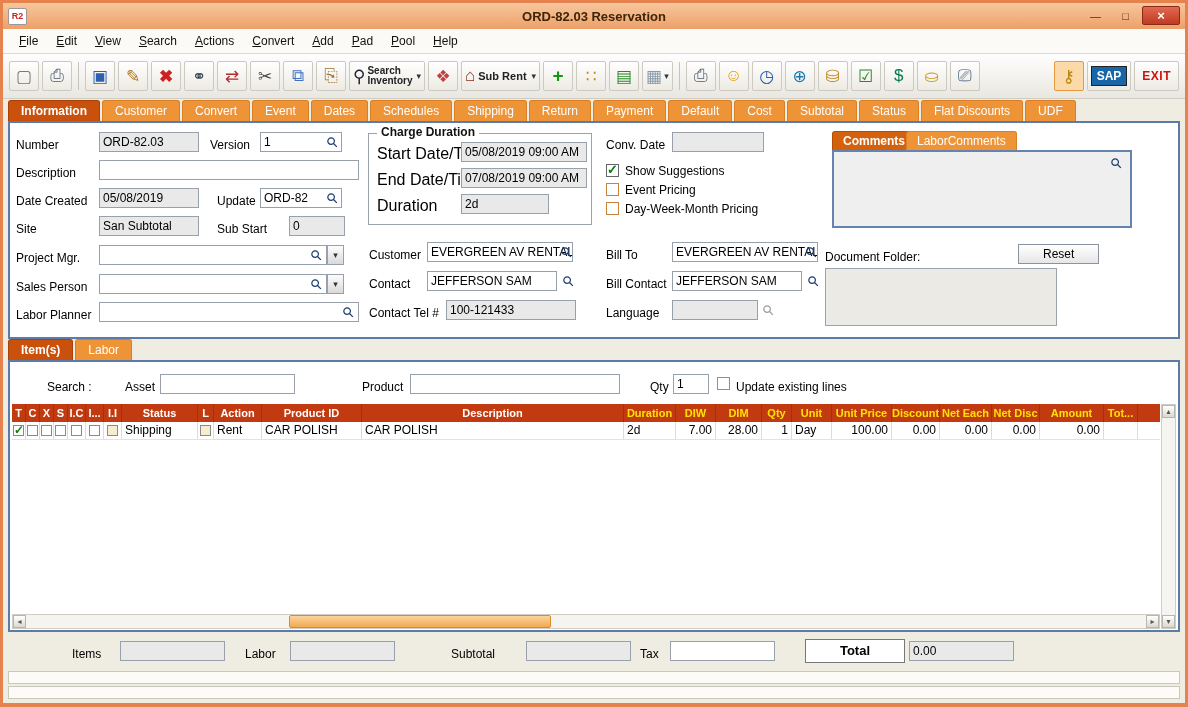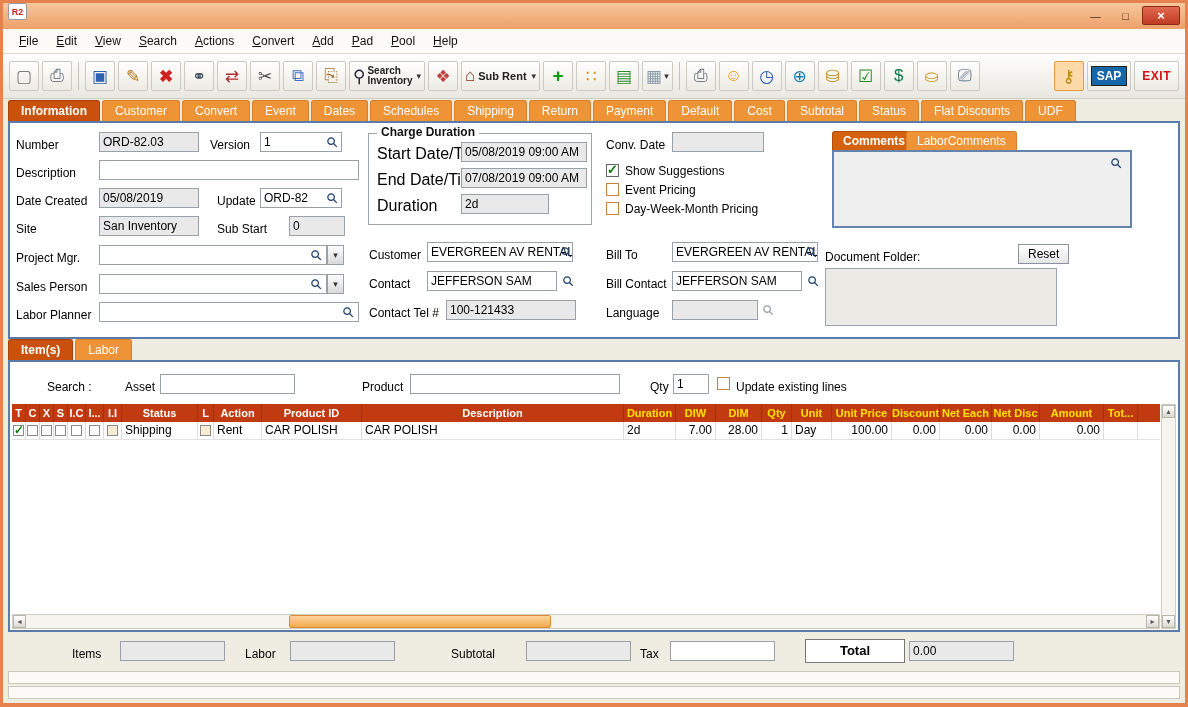--- a/index.html
+++ b/index.html
@@ -1,20 +1,20 @@
 <!DOCTYPE html>
 <html><head>
 <meta charset="utf-8">
 <style>
   *{box-sizing:border-box;margin:0;padding:0}
   body{width:1188px;height:707px;margin:0;overflow:hidden;background:#efece1;font-family:"Liberation Sans",sans-serif;position:relative}
   .win{position:absolute;inset:0;border:3px solid #e5824d;border-bottom-width:4px;background:#efece1}
 
   
-  .titlebar{position:absolute;left:0;right:0;top:0;height:26px;background:linear-gradient(#f7c79c,#eda069);display:flex;align-items:flex-start}
+  .titlebar{position:absolute;left:0;right:0;top:0;height:26px;background:linear-gradient(#f7c79c,#eda069);display:flex;align-items:center}
   .appicon{margin-left:5px;width:19px;height:17px;background:#fff;border:1px solid #999;border-radius:2px;font-size:9px;font-weight:bold;color:#c22;display:flex;align-items:center;justify-content:center;z-index:2}
   .title{position:absolute;left:0;right:0;text-align:center;font-size:13px;font-weight:600;color:#3f2408}
   .wbtns{position:absolute;right:5px;top:3px;display:flex;gap:3px;z-index:2}
   .wbtn{width:27px;height:19px;display:flex;align-items:center;justify-content:center;font-size:11px;color:#4a2a10;cursor:default}
   .wbtn.close{width:38px;background:linear-gradient(#e06a50,#c03a22);border:1px solid #8a2a16;border-radius:2px;color:#fff;font-size:13px;font-weight:bold}
 
   
   .menubar{position:absolute;left:0;right:0;top:26px;height:25px;background:#fbfaf7;border-bottom:1px solid #ddd9cd;display:flex;align-items:center;padding-left:8px;gap:2px}
   .mi{display:inline-block;padding:3px 8px;font-size:12px;color:#111}
   .mi::first-letter{text-decoration:underline}
@@ -60,21 +60,21 @@
   .cbx.dark{border-color:#666}
   .cbx .tick{position:absolute;left:0;top:-3px;font-size:13px;font-weight:bold;color:#0c7a0c}
 
   .group{position:absolute;border:1px solid #9aa2ae}
   .gtitle{position:absolute;top:-9px;left:8px;background:#fff;padding:0 4px;font-size:12px;font-weight:bold;color:#111}
   .glbl{position:absolute;font-size:16px;line-height:20px;white-space:nowrap}
 
   .ctab{position:absolute;height:19px;line-height:19px;padding:0 10px;color:#fff;font-size:12px;border-radius:3px 3px 0 0;background:#ef9337;border:1px solid #d97f28;border-bottom:none}
   .ctab.active{background:#d4610e;font-weight:bold;border-color:#b34f09}
   .cbox{position:absolute;border:2px solid #6483ae;background:#efefef}
-  .reset{position:absolute;height:20px;padding:0 9px;border:1px solid #8a93a2;background:linear-gradient(#fff,#e6e6e6);font-size:12px;line-height:18px}
+  .reset{position:absolute;height:20px;padding:0 24px;border:1px solid #8a93a2;background:linear-gradient(#fff,#e6e6e6);font-size:12px;line-height:18px}
 
   
   .thead{position:absolute;display:flex;background:#c23b10;height:18px}
   .th{flex:none;color:#fff;font-size:11px;font-weight:bold;line-height:18px;text-align:center;border-right:1px solid #a5310b;overflow:hidden;white-space:nowrap}
   .th.yel{color:#ffe200}
   .th.fill{flex:1;border-right:none}
   .trow{position:absolute;display:flex;background:#fff;height:18px;border-bottom:1px solid #e2e2e2}
   .td{flex:none;font-size:12px;line-height:17px;border-right:1px solid #dcdcdc;padding:0 3px;overflow:hidden;white-space:nowrap}
   .td.num{text-align:right}
   .td.ck{display:flex;align-items:center;justify-content:center;padding:0}
@@ -97,20 +97,21 @@
   .totalbox{position:absolute;border:1px solid #777;background:#fff;width:100px;height:24px;text-align:center;font-weight:bold;font-size:13px;line-height:22px}
   .statusbar{position:absolute;left:5px;width:1172px;height:13px;background:#fcfbf7;border:1px solid #cac7bb}
 </style>
 </head>
 <body>
 
 <div class="win">
 
   <div class="titlebar">
     <span class="appicon">R2</span>
+    <span class="title">ORD-82.03 Reservation</span>
     <span class="wbtns">
       <span class="wbtn">—</span>
       <span class="wbtn">□</span>
       <span class="wbtn close">×</span>
     </span>
   </div>
 
   <div class="menubar">
     <span class="mi">File</span>
     <span class="mi">Edit</span>
@@ -257,21 +258,21 @@
 
     <span class="lbl" style="left:6px;top:68px">Date Created</span>
     <span class="fld ro" style="left:89px;top:65px;width:100px">05/08/2019</span>
     <span class="lbl" style="left:207px;top:68px">Update</span>
     <span class="fld" style="left:250px;top:65px;width:82px">ORD-82</span>
     <span class="magbox" style="left:314px;top:66px">
         <span class="mag">⚲</span>
       </span>
 
     <span class="lbl" style="left:6px;top:96px">Site</span>
-    <span class="fld ro" style="left:89px;top:93px;width:100px">San Inventory</span>
+    <span class="fld ro" style="left:89px;top:93px;width:100px">San Subtotal</span>
     <span class="lbl" style="left:207px;top:96px">Sub Start</span>
     <span class="fld ro" style="left:279px;top:93px;width:56px">0</span>
 
     <span class="lbl" style="left:6px;top:125px">Project Mgr.</span>
     <span class="fld" style="left:89px;top:122px;width:228px"></span>
     <span class="magbox" style="left:298px;top:123px">
         <span class="mag">⚲</span>
       </span>
     <span class="ddbtn" style="left:317px;top:122px">▾</span>
 

